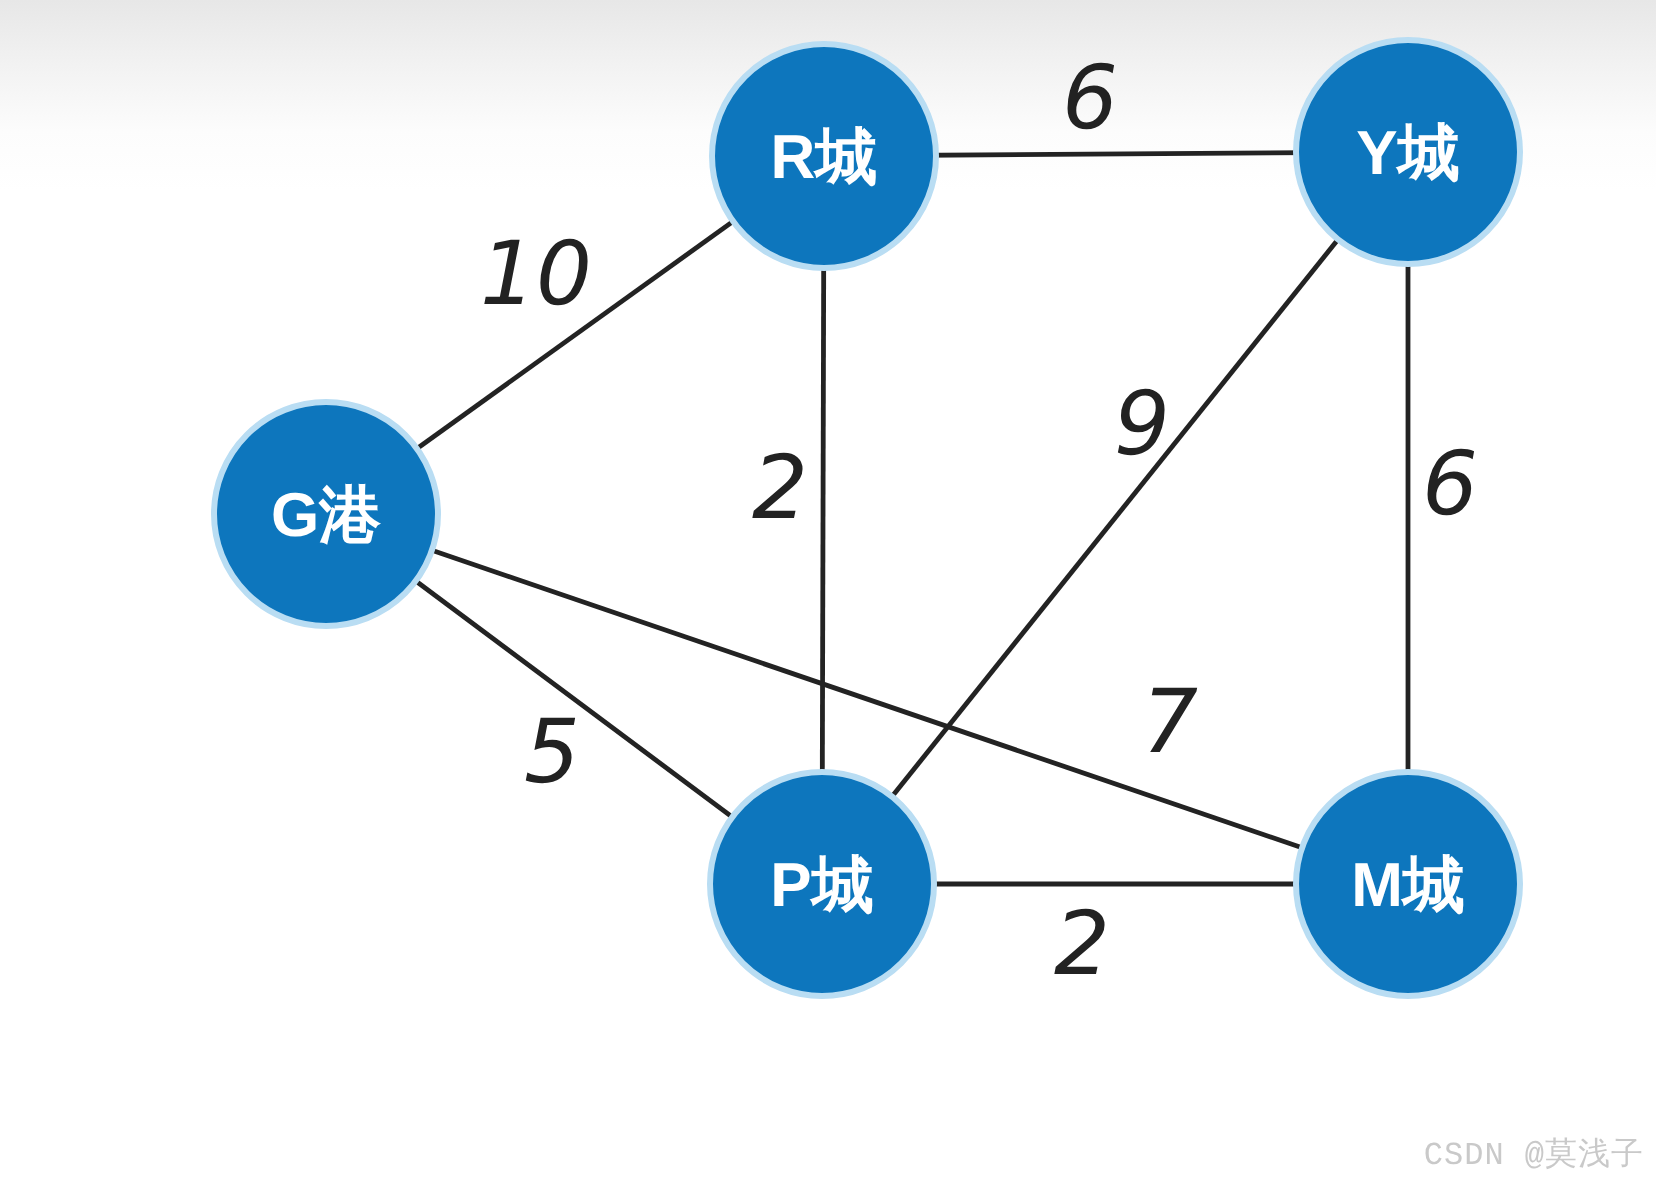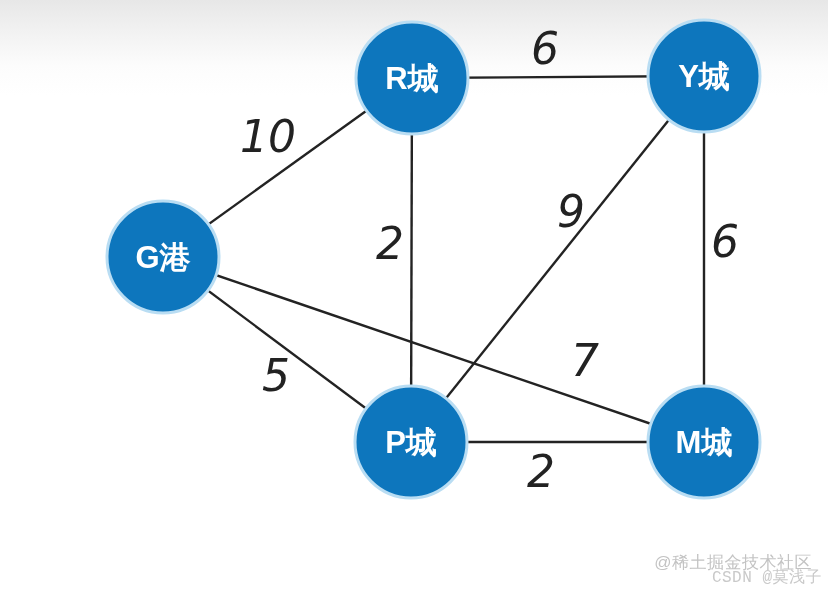--- a/index.html
+++ b/index.html
@@ -108,16 +108,15 @@
       <circle class="node-circle" cx="411" cy="442" r="56"></circle>
       <text class="node-label" x="411" y="453">P城</text>
     </g>
 
     <g>
       <circle class="node-circle" cx="704" cy="442" r="56"></circle>
       <text class="node-label" x="704" y="453">M城</text>
     </g>
   </svg>
 
-  <div class="watermark-1">@稀土掘金技术社区</div>
   <div class="watermark-2">CSDN @莫浅子</div>
 
 </div>
 
 </body></html>

